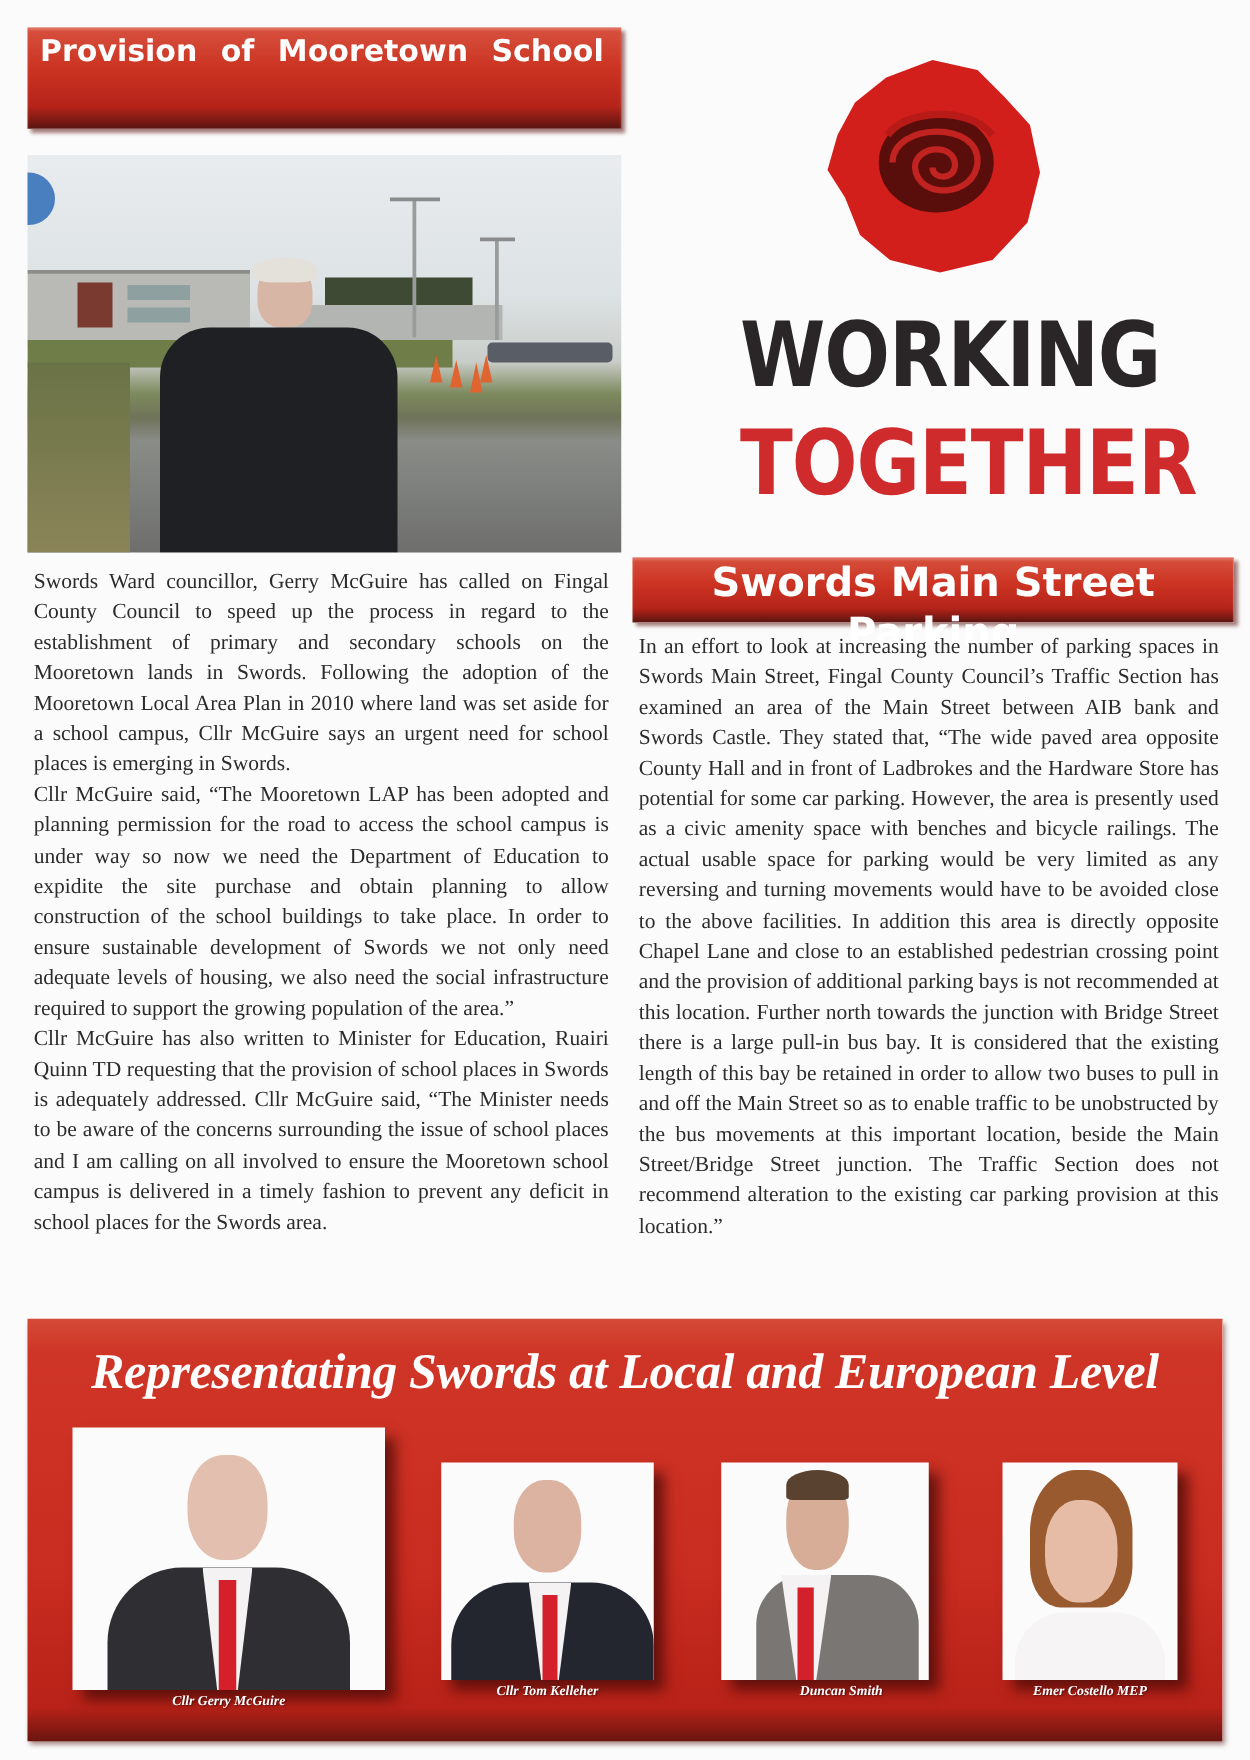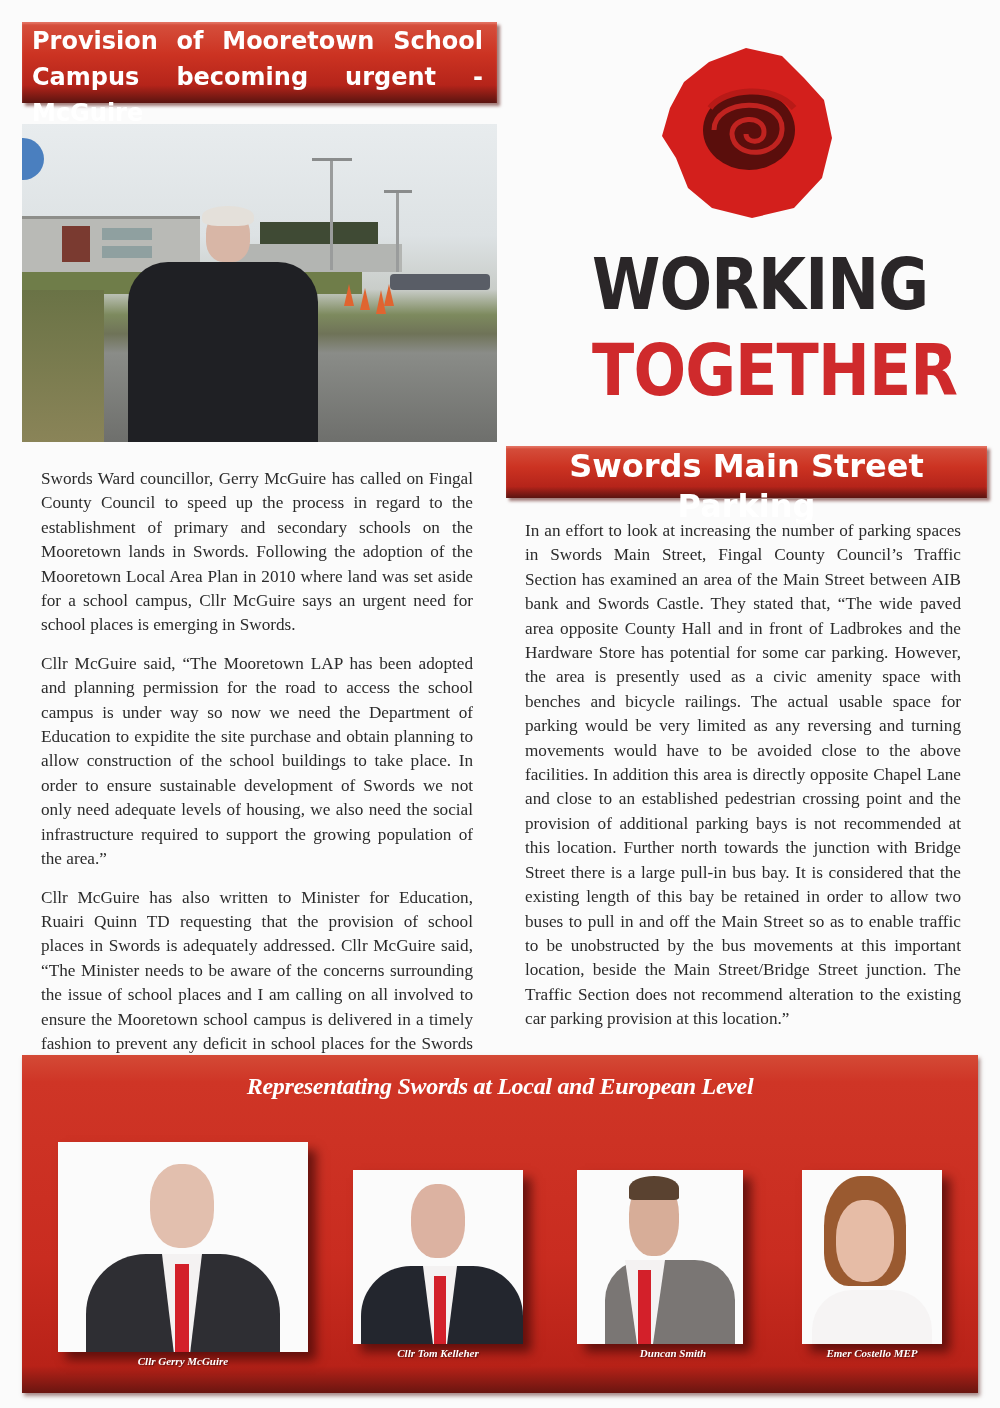--- a/index.html
+++ b/index.html
@@ -40,21 +40,21 @@
     position:absolute; left:14px; bottom:8px;
     font-family:"DejaVu Sans", sans-serif; font-style:italic; font-weight:bold;
     font-size:15px; color:#fff; text-shadow:1px 1px 2px #222;
   }
 
   
   .col-text {
     font-size:17.2px; line-height:24.4px; text-align:justify;
     color:#2b2b2b;
   }
-  .col-text p { margin:14px; }
+  .col-text p { margin:0; }
   #left-text { left:27px; top:453px; width:460px; }
   #right-text { left:511px; top:505px; width:464px; }
 
   
   #rose { left:654px; top:38px; width:190px; height:182px; }
   #wt1, #wt2 {
     font-family:"DejaVu Sans", sans-serif; font-weight:bold;
     font-size:72px; line-height:72px; letter-spacing:-1px;
     transform:scaleX(0.86); transform-origin:left top;
   }
@@ -63,21 +63,21 @@
 
   
   #rep-panel {
     left:22px; top:1055px; width:956px; height:338px;
     background: linear-gradient(180deg, #d44a36 0%, #cf3526 8%, #c92c20 60%, #b82218 92%, #6a1510 100%);
     box-shadow: 2px 3px 4px rgba(80,20,15,0.5);
   }
   #rep-title {
     left:0; top:18px; width:956px; text-align:center;
     font-family:"Liberation Serif", serif; font-style:italic; font-weight:bold;
-    font-size:24px; color:#fff; letter-spacing:-0.3px;
+    font-size:40px; color:#fff; letter-spacing:-0.3px;
   }
   .person-photo {
     position:absolute; background:#fbfbfb;
     box-shadow: 8px 8px 10px rgba(70,10,8,0.75);
     overflow:hidden;
   }
   .person-name {
     position:absolute; font-style:italic; font-weight:bold; color:#fff;
     font-family:"Liberation Serif", serif; font-size:11px; text-align:center;
     text-shadow:1px 1px 1px rgba(60,10,8,0.6);
@@ -86,21 +86,20 @@
 </head>
 <body>
 
 <div id="top-header" class="abs red-bar">
   <div class="l1">
     <span>Provision</span>
     <span>of</span>
     <span>Mooretown</span>
     <span>School</span>
   </div>
-  <div>Campus becoming urgent - McGuire</div>
 </div>
 
 <div id="campus-photo" class="abs">
 
   <div class="bldg" style="left:-20px;top:14px;width:42px;height:42px;border-radius:50%;background:#4a7fbf;"></div>
 
   <div class="bldg" style="left:0;top:92px;width:178px;height:58px;background:#b9bab6;border-top:3px solid #8d8e8a;"></div>
   <div class="bldg" style="left:40px;top:102px;width:28px;height:36px;background:#7a3a30;"></div>
   <div class="bldg" style="left:80px;top:104px;width:50px;height:12px;background:#8fa0a0;"></div>
   <div class="bldg" style="left:80px;top:122px;width:50px;height:12px;background:#8fa0a0;"></div>

